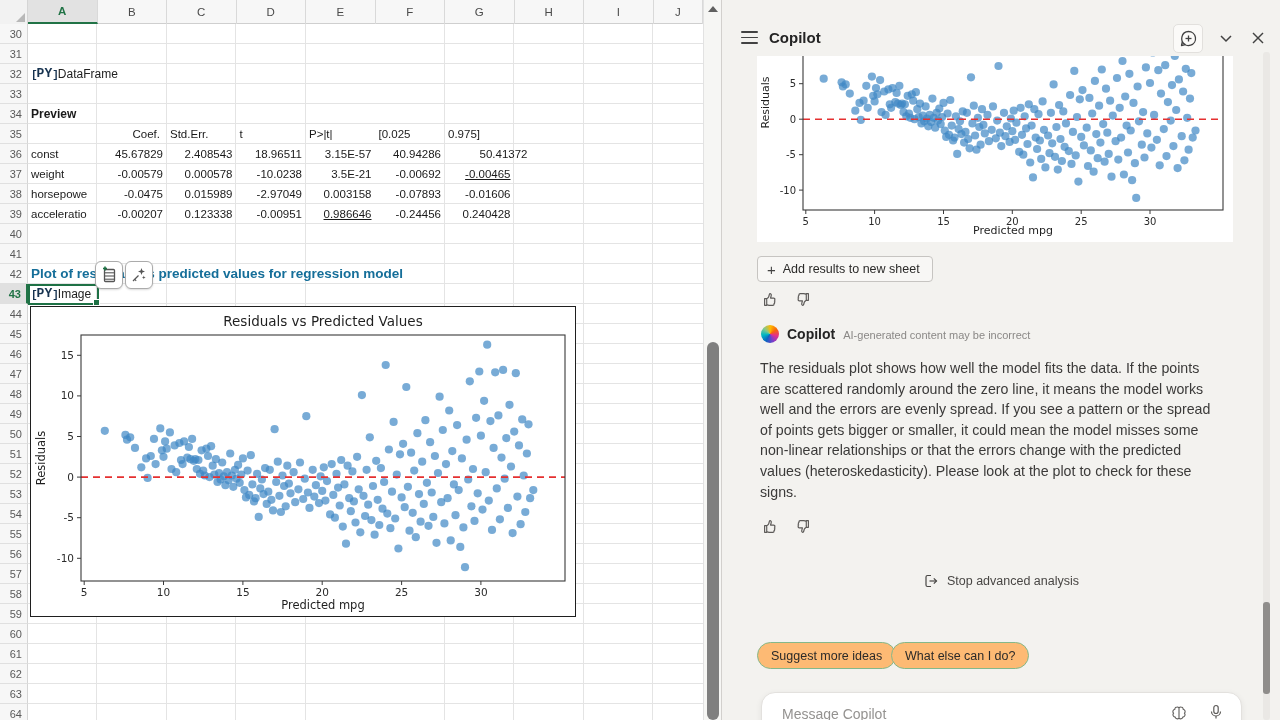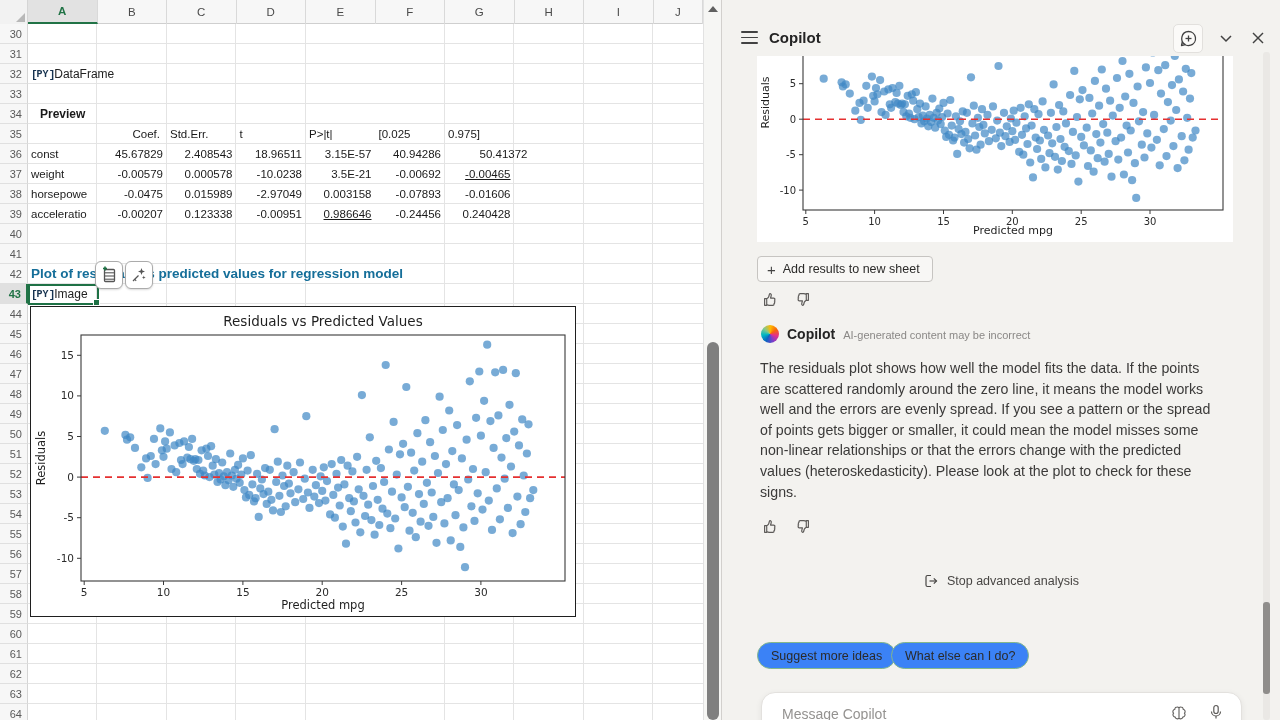--- a/index.html
+++ b/index.html
@@ -17,22 +17,22 @@
   .rowhead { width:28px; height:20px; font-size:11px; color:#5a5a5a; text-align:right; padding-right:5px; line-height:20px; background:#f7f7f7; border-bottom:1px solid #e0e0e0; border-right:1px solid #d5d5d5; }
   .rowhead.active { background:#e0e0e0; color:#217346; font-weight:bold; border-right:2px solid #217346; }
   #cells { position:absolute; left:28px; top:24px; width:675px; height:696px; background:#fff;
     background-image:
       repeating-linear-gradient(to right, transparent 0px, transparent 68.5px, #e4e4e4 68.5px, #e4e4e4 69.5px),
       repeating-linear-gradient(to bottom, transparent 0px, transparent 19px, #e4e4e4 19px, #e4e4e4 20px);
   }
   .sheet-heading { position:absolute; left:3px; white-space:nowrap; font-weight:bold; font-size:13.5px; color:#156e99; line-height:20px; height:20px; }
   .py-cell { position:absolute; left:3px; height:20px; line-height:20px; font-size:12px; color:#222; white-space:nowrap; }
   .py-badge { font-family:"Liberation Mono",monospace; font-size:11px; color:#16324f; font-weight:bold; letter-spacing:-1px; }
-  .py-badge b { font-size:10px; vertical-align:1px; letter-spacing:0; }
-  .bold-cell { position:absolute; left:12px; height:20px; line-height:20px; font-size:12px; font-weight:bold; color:#1a1a1a; }
+  .py-badge b { font-size:13px; vertical-align:1px; letter-spacing:0; }
+  .bold-cell { position:absolute; left:3px; height:20px; line-height:20px; font-size:12px; font-weight:bold; color:#1a1a1a; }
   .trow { position:absolute; left:0; height:20px; width:520px; }
   .tcell { position:absolute; height:20px; line-height:20px; font-size:11.5px; color:#1a1a1a; overflow:hidden; white-space:nowrap; }
   .tcell.num { text-align:right; padding-right:4px; }
   .tcell.lab { padding-left:3px; }
   .tcell.hdr { padding-left:3px; }
   #sel-box { position:absolute; left:0px; top:260px; width:71px; height:21px; border:2px solid #1e7145; background:transparent; }
   #sel-box:after { content:""; position:absolute; right:-3px; bottom:-3px; width:5px; height:5px; background:#1e7145; border:1px solid #fff; }
   .float-btn { position:absolute; width:28px; height:28px; background:#fff; border:1px solid #ababab; border-radius:6px; box-shadow:0 1px 2px rgba(0,0,0,.15); display:flex; align-items:center; justify-content:center; }
   #sheet-chart-box { position:absolute; left:2px; top:282px; width:546px; height:311px; background:#fff; border:1.5px solid #1f1f1f; }
   svg text { font-family:"DejaVu Sans",sans-serif; }
@@ -65,21 +65,21 @@
   #attribution { position:absolute; left:39px; top:325px; display:flex; align-items:center; gap:8px; }
   #copilot-logo { width:18px; height:18px; border-radius:50%; background:conic-gradient(from 210deg,#0b64c0,#00b7c3,#84c98b,#ffb900,#f7630c,#e3308c,#7a3ecb,#0b64c0); }
   #attr-name { font-size:14px; font-weight:bold; color:#242424; }
   #attr-note { font-size:11px; color:#8a8886; padding-top:2px; }
 
   #answer-text { position:absolute; left:38px; top:358px; width:454px; font-size:14.2px; line-height:20.6px; color:#3b3a39; }
 
   #stop-row { position:absolute; left:0; top:573px; width:100%; display:flex; justify-content:center; align-items:center; gap:8px; color:#484644; font-size:12.5px; }
   #stop-row svg { color:#484644; }
 
-  .pill { position:absolute; top:642px; height:27px; padding:0 13px; display:flex; align-items:center; background:#3b82f6; border:1px solid #84b88a; border-radius:14px; font-size:12.5px; color:#2b2a29; white-space:nowrap; }
+  .pill { position:absolute; top:642px; height:27px; padding:0 13px; display:flex; align-items:center; background:#fdba74; border:1px solid #84b88a; border-radius:14px; font-size:12.5px; color:#2b2a29; white-space:nowrap; }
   #pill1 { left:35px; }
   #pill2 { left:169px; }
 
   #msgbox { position:absolute; left:39px; top:692px; width:481px; height:46px; background:#fff; border:1px solid #e3e1de; border-radius:14px; box-shadow:0 2px 6px rgba(0,0,0,.07); }
   #msg-input { position:absolute; left:20px; top:13px; width:330px; border:none; outline:none; font-size:14px; color:#605e5c; background:transparent; font-family:"Liberation Sans",sans-serif; }
   #msg-input::placeholder { color:#949290; }
   #brain-icon { position:absolute; left:408px; top:11px; width:18px; height:18px; color:#5d5b59; }
   #mic-icon { position:absolute; left:445px; top:10px; width:18px; height:18px; color:#5d5b59; }
 
   #panel-track { position:absolute; left:541px; top:52px; width:7px; height:668px; background:#eae8e5; border-radius:3px; }

